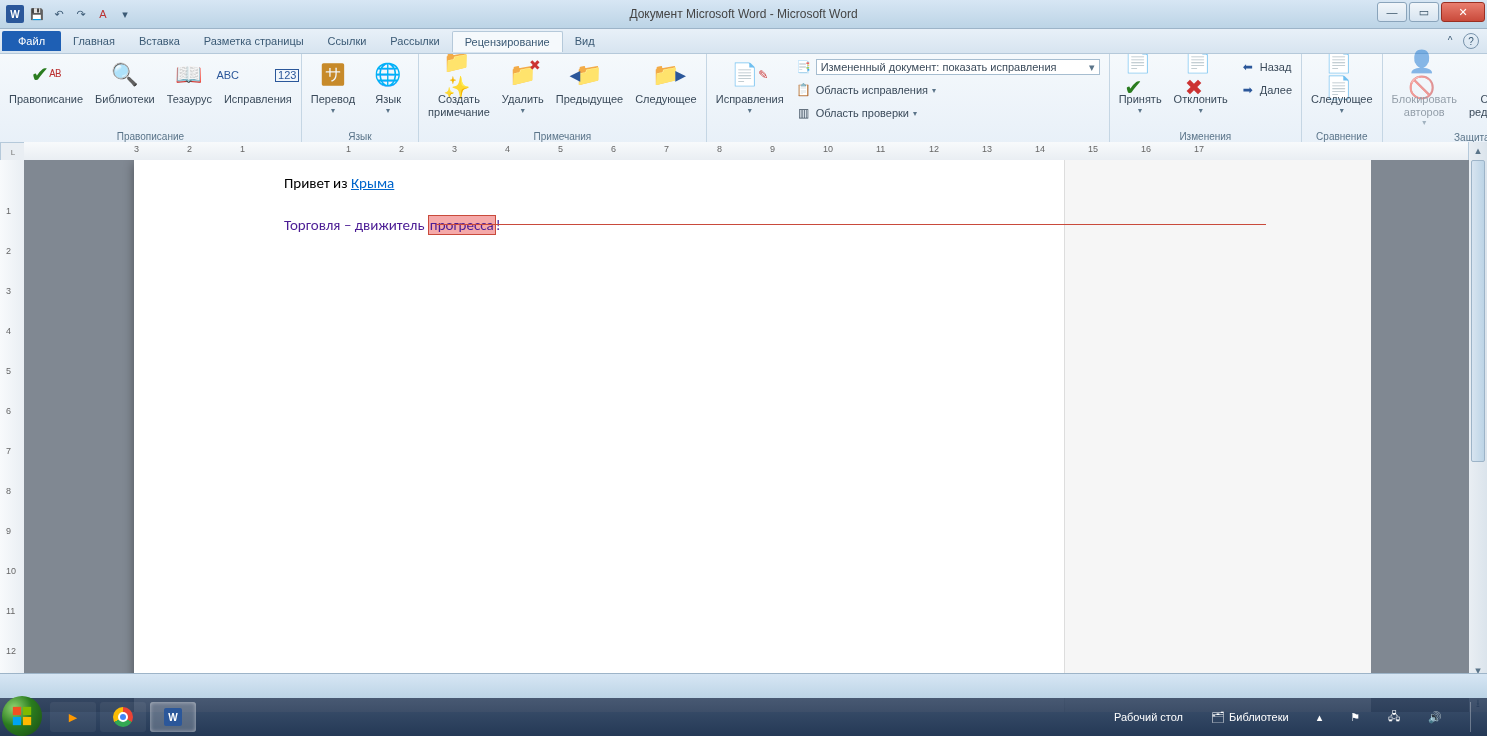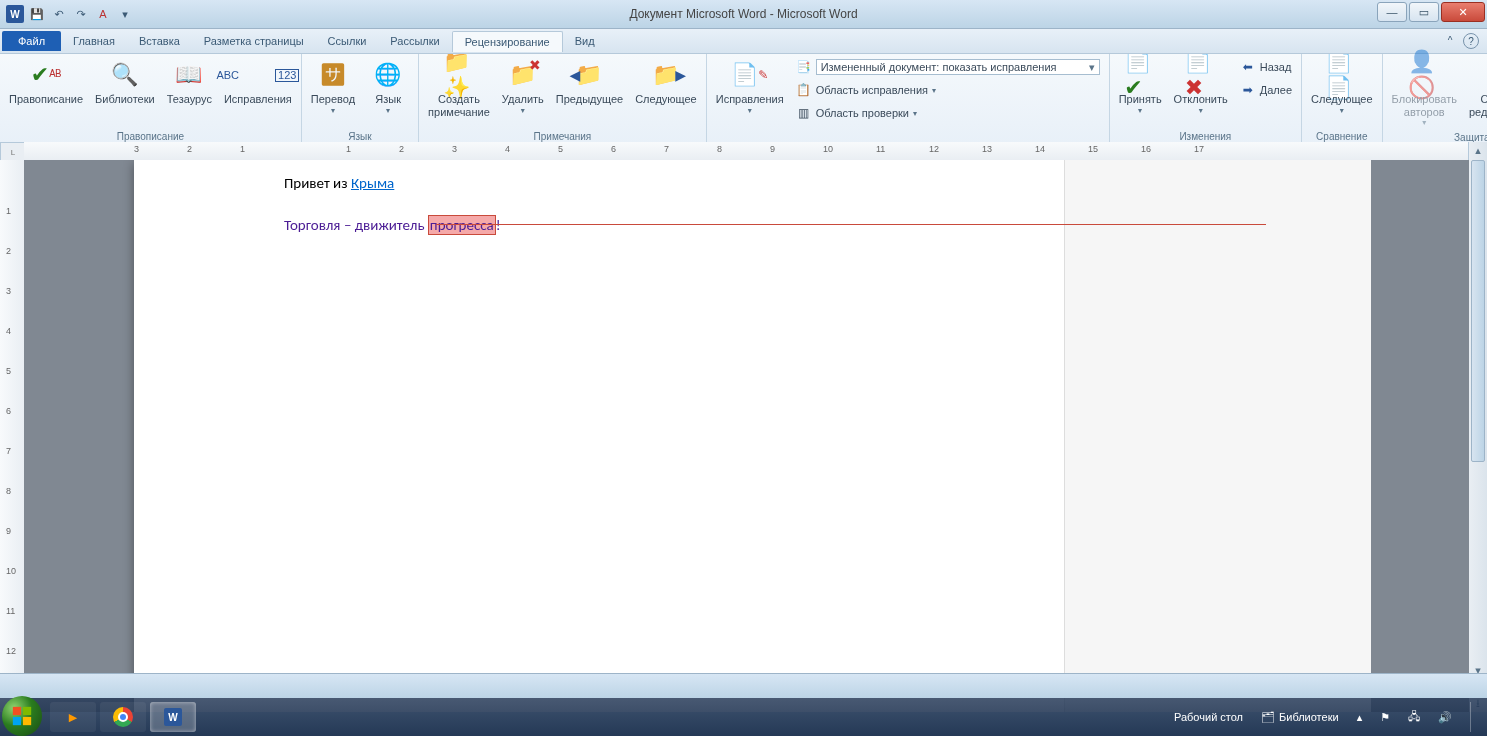--- a/index.html
+++ b/index.html
@@ -50,21 +50,21 @@
 .dotted-u{border-bottom:1px dotted #c94a3b;}
 .scroll-v{position:absolute;right:0;top:0;bottom:0;width:18px;background:linear-gradient(90deg,#e9eef3,#dbe4ec);border-left:1px solid #b5c9da;}
 .scroll-thumb{position:absolute;left:2px;right:2px;top:18px;height:300px;background:linear-gradient(90deg,#d7e4f0,#bcd4e6);border:1px solid #9db4c8;border-radius:2px;}
 .scroll-arrow{height:16px;display:flex;align-items:center;justify-content:center;color:#5a7489;cursor:pointer;}
 .statusbar{position:absolute;bottom:0;left:0;right:0;height:24px;background:linear-gradient(#d7e6f4,#bcd4e6);border-top:1px solid #9db4c8;}
 .taskbar{position:absolute;bottom:0;left:0;right:0;height:38px;background:linear-gradient(rgba(40,60,90,.85),rgba(20,40,70,.9));display:flex;align-items:center;}
 .start-orb{width:40px;height:40px;border-radius:50%;background:radial-gradient(circle at 30% 30%,#8fd46f,#2a7c1f 45%,#1a4a12);margin:-2px 6px 0 2px;display:flex;align-items:center;justify-content:center;cursor:pointer;flex-shrink:0;}
 .start-orb svg{width:22px;height:22px;}
 .task-btn{width:46px;height:30px;margin:0 2px;border-radius:3px;display:flex;align-items:center;justify-content:center;cursor:pointer;background:rgba(255,255,255,.06);}
 .task-btn.active{background:rgba(255,255,255,.22);box-shadow:inset 0 0 4px rgba(255,255,255,.5);}
-.task-right{margin-left:auto;display:flex;align-items:center;color:#fff;font-size:11px;gap:18px;padding-right:6px;}
+.task-right{margin-left:auto;display:flex;align-items:center;color:#fff;font-size:11px;gap:28px;padding-right:6px;}
 .dd::after{content:" ▾";font-size:8px;color:#5a7489;}
 .cursor-caret{display:inline-block;width:1px;height:14px;background:#000;vertical-align:middle;margin-left:1px;}
 </style>
 </head>
 <body>
 
 <div class="titlebar">
   <div class="qat">
     <div class="word-icon">W</div>
     <div class="qat-btn">💾</div>

